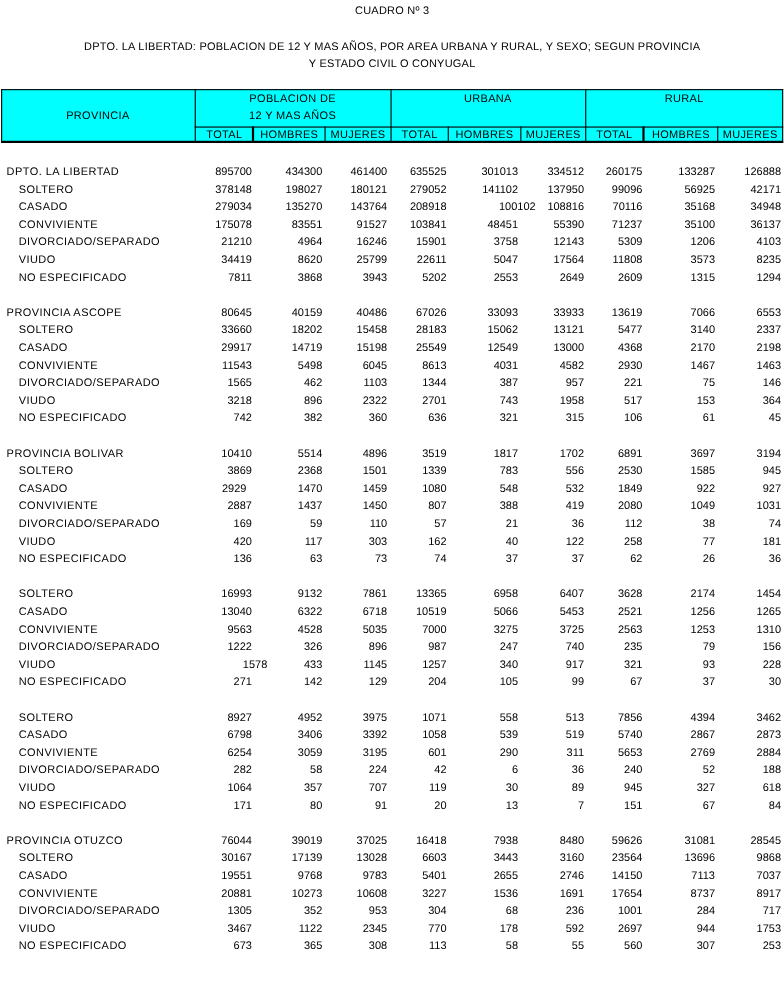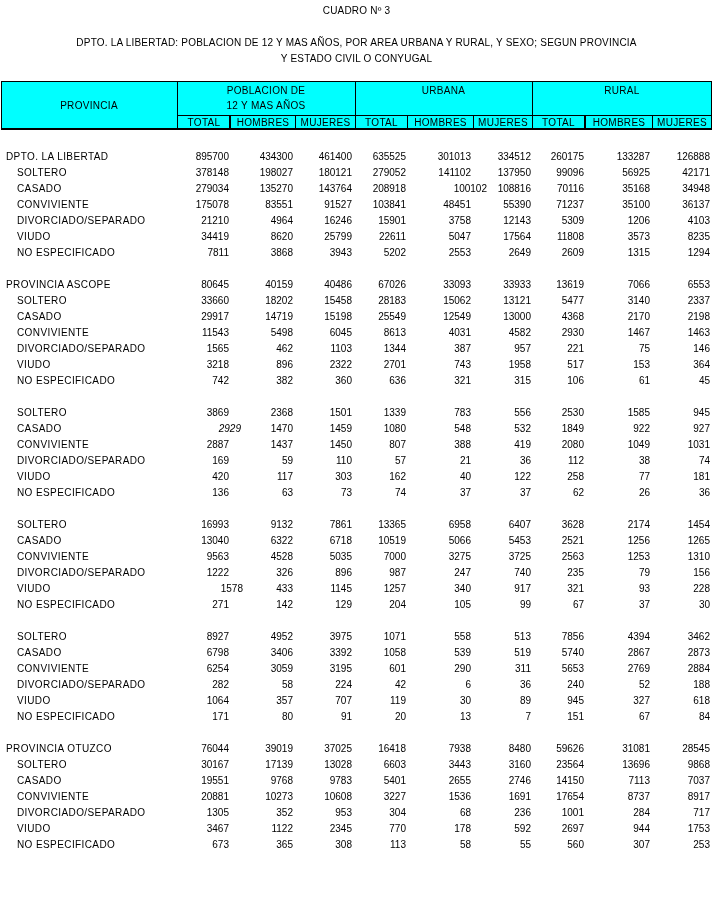--- a/index.html
+++ b/index.html
@@ -233,35 +233,47 @@
           <span class="v" style="left: 282px;">360</span>
           <span class="v" style="left: 336px;">636</span>
           <span class="v" style="left: 401px;">321</span>
           <span class="v" style="left: 461px;">315</span>
           <span class="v" style="left: 514px;">106</span>
           <span class="v" style="left: 580px;">61</span>
           <span class="v" style="left: 640px;">45</span>
         </div>
       </div>
       <div class="grp">
+        <div class="row">
+          <span class="lbl">PROVINCIA BOLIVAR</span>
+          <span class="v" style="left: 159px;">10410</span>
+          <span class="v" style="left: 223px;">5514</span>
+          <span class="v" style="left: 282px;">4896</span>
+          <span class="v" style="left: 336px;">3519</span>
+          <span class="v" style="left: 401px;">1817</span>
+          <span class="v" style="left: 461px;">1702</span>
+          <span class="v" style="left: 514px;">6891</span>
+          <span class="v" style="left: 580px;">3697</span>
+          <span class="v" style="left: 640px;">3194</span>
+        </div>
         <div class="row sub">
           <span class="lbl">SOLTERO</span>
           <span class="v" style="left: 159px;">3869</span>
           <span class="v" style="left: 223px;">2368</span>
           <span class="v" style="left: 282px;">1501</span>
           <span class="v" style="left: 336px;">1339</span>
           <span class="v" style="left: 401px;">783</span>
           <span class="v" style="left: 461px;">556</span>
           <span class="v" style="left: 514px;">2530</span>
           <span class="v" style="left: 580px;">1585</span>
           <span class="v" style="left: 640px;">945</span>
         </div>
         <div class="row sub">
           <span class="lbl">CASADO</span>
-          <span class="v" style="left: 171px; font-style: italic;">2929</span>
+          <span class="v" style="left: 154px;">2929</span>
           <span class="v" style="left: 223px;">1470</span>
           <span class="v" style="left: 282px;">1459</span>
           <span class="v" style="left: 336px;">1080</span>
           <span class="v" style="left: 401px;">548</span>
           <span class="v" style="left: 461px;">532</span>
           <span class="v" style="left: 514px;">1849</span>
           <span class="v" style="left: 580px;">922</span>
           <span class="v" style="left: 640px;">927</span>
         </div>
         <div class="row sub">

